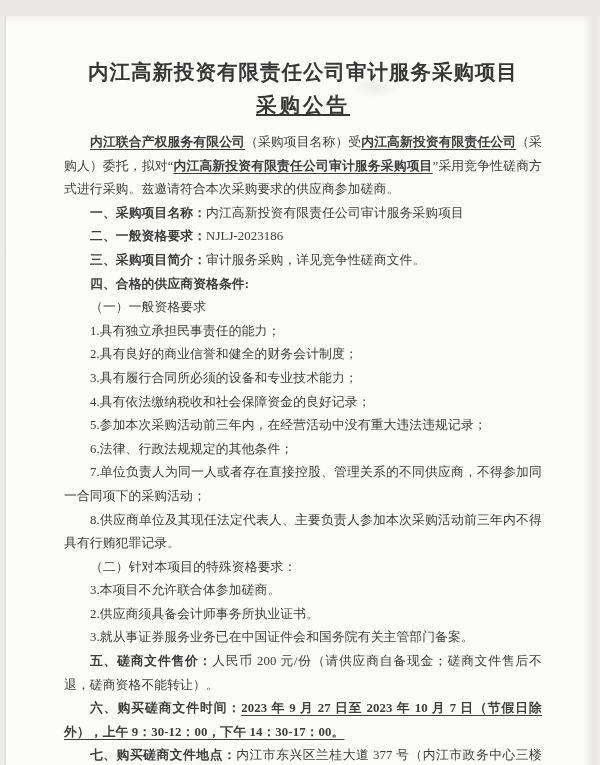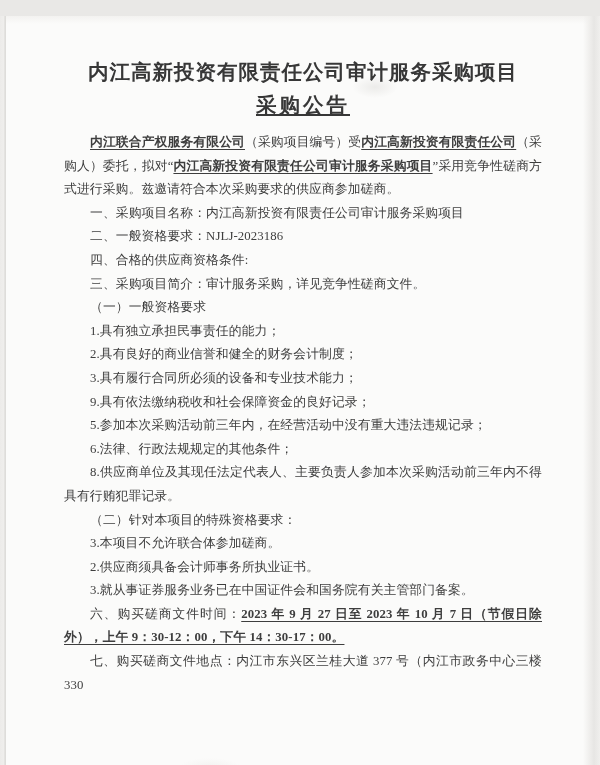--- a/index.html
+++ b/index.html
@@ -60,21 +60,21 @@
     text-decoration: underline;
   }
   .p {
     margin: 0;
     font-size: 12.8px;
     line-height: 23.6px;
     text-align: justify;
     text-indent: 26px;
     letter-spacing: 0.1px;
   }
-  .label { font-weight: normal; }
+  .label { font-weight: bold; }
   .u {
     text-decoration: underline;
     text-underline-offset: 3px;
     text-decoration-thickness: 1px;
     font-weight: bold;
   }
 </style>
 </head>
 <body>
 
@@ -86,53 +86,57 @@
   <div class="smudge-b"></div>
 
   <div class="content">
 
     <h1 class="doc-title">
       <span class="t1">内江高新投资有限责任公司审计服务采购项目</span>
       <span class="t2">采购公告</span>
     </h1>
 
     <p class="p">
-      <span class="u">内江联合产权服务有限公司</span><span>（采购项目编号）受</span><span class="u">内江高新投资有限责任公司</span><span>（采购人）委托，拟对“</span><span class="u">内江高新投资有限责任公司审计服务采购项目</span><span>”采用竞争性磋商方式进行采购。兹邀请符合本次采购要求的供应商参加磋商。</span>
+      <span class="u">内江联合产权服务有限公司</span><span>（采购项目名称）受</span><span class="u">内江高新投资有限责任公司</span><span>（采购人）委托，拟对“</span><span class="u">内江高新投资有限责任公司审计服务采购项目</span><span>”采用竞争性磋商方式进行采购。兹邀请符合本次采购要求的供应商参加磋商。</span>
     </p>
 
     <p class="p">
       <span class="label">一、采购项目名称：</span><span>内江高新投资有限责任公司审计服务采购项目</span>
     </p>
 
     <p class="p">
       <span class="label">二、一般资格要求：</span><span>NJLJ-2023186</span>
     </p>
 
-    <p class="p label">四、合格的供应商资格条件:</p>
-
     <p class="p">
       <span class="label">三、采购项目简介：</span><span>审计服务采购，详见竞争性磋商文件。</span>
     </p>
+
+    <p class="p label">四、合格的供应商资格条件:</p>
 
     <p class="p">（一）一般资格要求</p>
 
     <p class="p">1.具有独立承担民事责任的能力；</p>
     <p class="p">2.具有良好的商业信誉和健全的财务会计制度；</p>
     <p class="p">3.具有履行合同所必须的设备和专业技术能力；</p>
-    <p class="p">9.具有依法缴纳税收和社会保障资金的良好记录；</p>
+    <p class="p">4.具有依法缴纳税收和社会保障资金的良好记录；</p>
     <p class="p">5.参加本次采购活动前三年内，在经营活动中没有重大违法违规记录；</p>
     <p class="p">6.法律、行政法规规定的其他条件；</p>
+    <p class="p">7.单位负责人为同一人或者存在直接控股、管理关系的不同供应商，不得参加同一合同项下的采购活动；</p>
     <p class="p">8.供应商单位及其现任法定代表人、主要负责人参加本次采购活动前三年内不得具有行贿犯罪记录。</p>
 
     <p class="p">（二）针对本项目的特殊资格要求：</p>
 
     <p class="p">3.本项目不允许联合体参加磋商。</p>
     <p class="p">2.供应商须具备会计师事务所执业证书。</p>
     <p class="p">3.就从事证券服务业务已在中国证件会和国务院有关主管部门备案。</p>
 
+    <p class="p">
+      <span class="label">五、磋商文件售价：</span><span>人民币 200 元/份（请供应商自备现金；磋商文件售后不退，磋商资格不能转让）。</span>
+    </p>
 
     <p class="p">
       <span class="label">六、购买磋商文件时间：</span><span class="u">2023 年 9 月 27 日至 2023 年 10 月 7 日（节假日除外），上午 9：30-12：00，下午 14：30-17：00。</span>
     </p>
 
     <p class="p">
       <span class="label">七、购买磋商文件地点：</span><span>内江市东兴区兰桂大道 377 号（内江市政务中心三楼 330</span>
     </p>
 
   </div>

